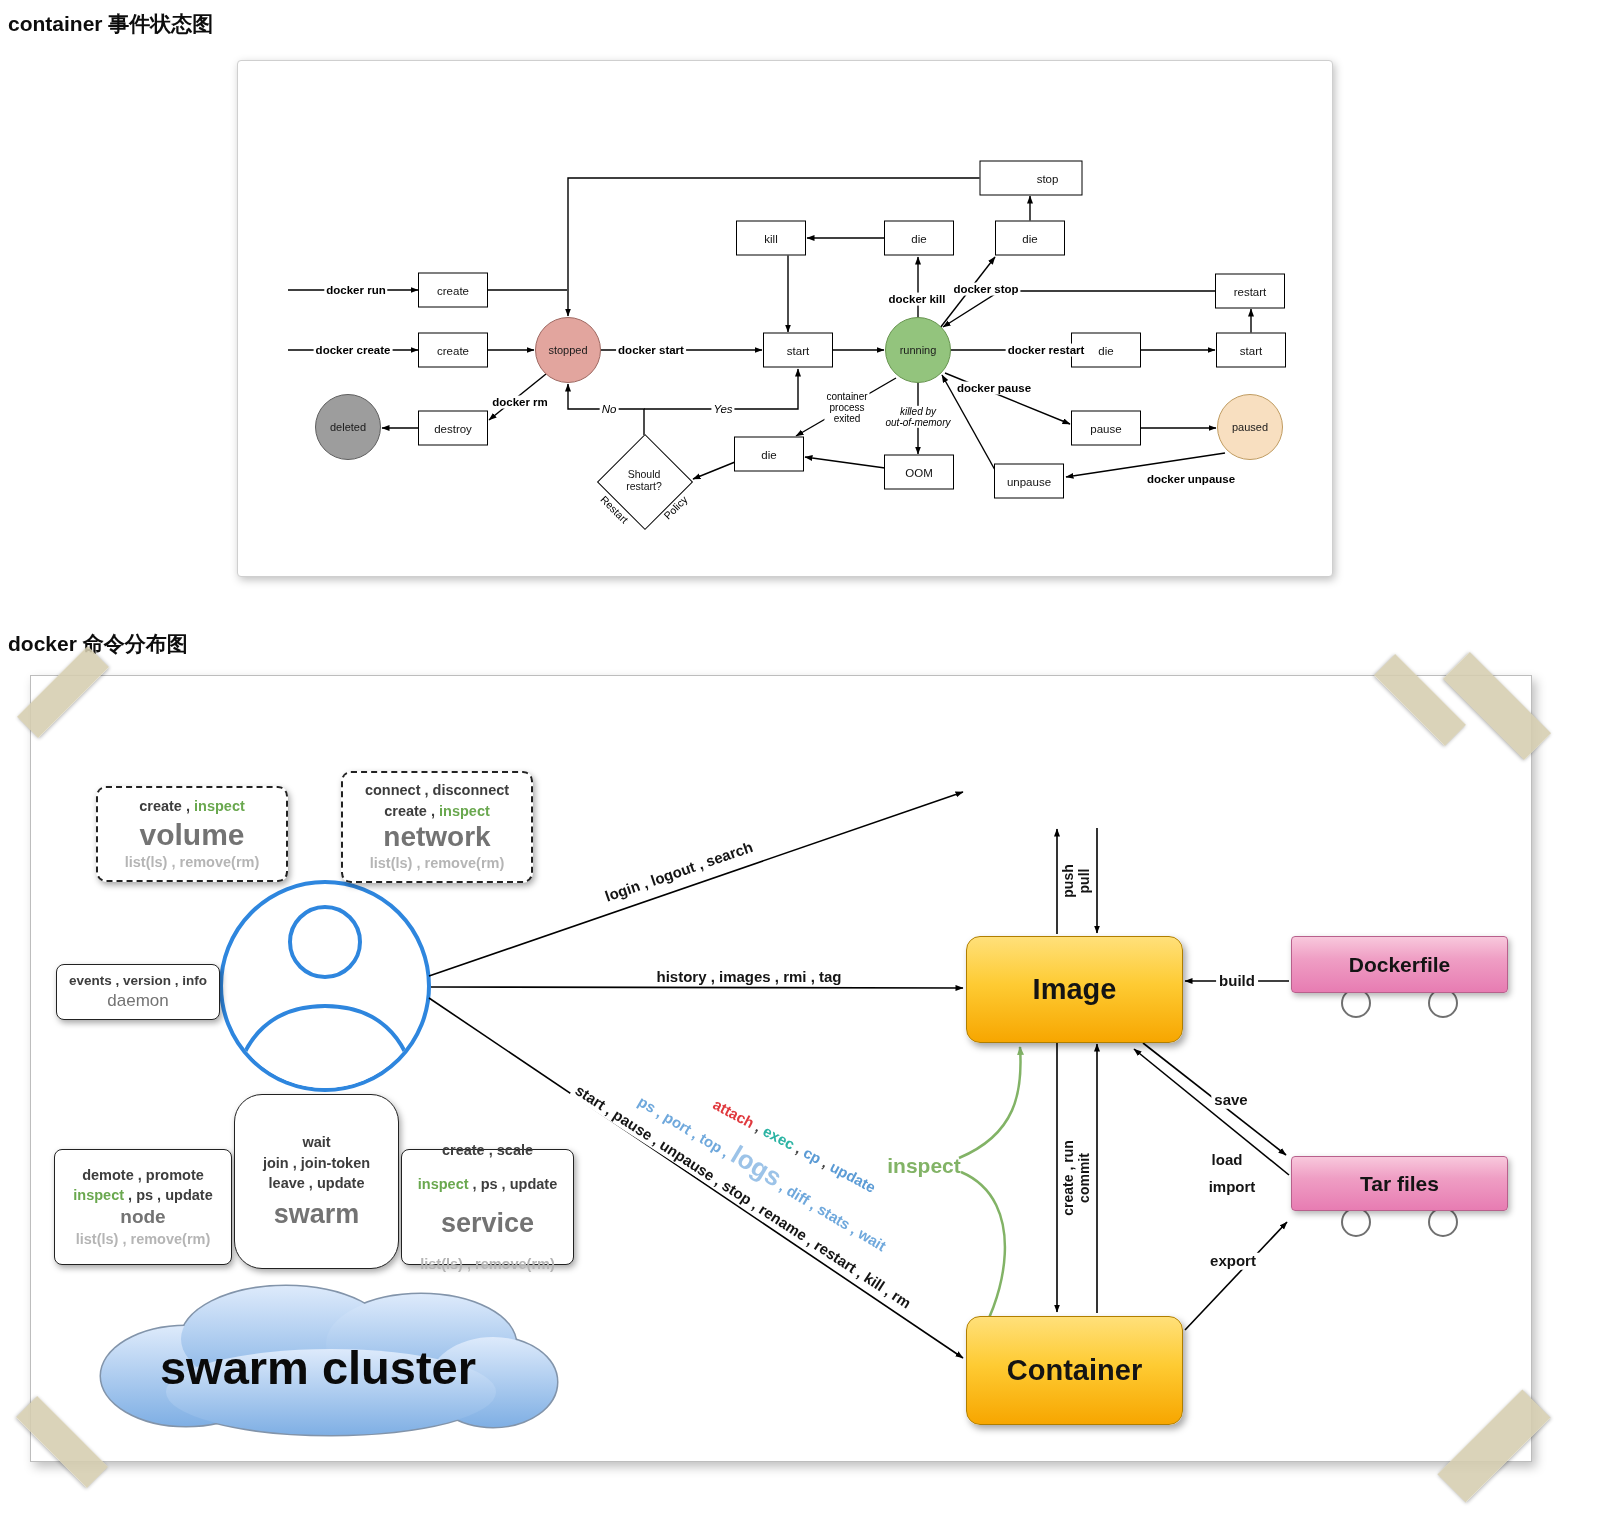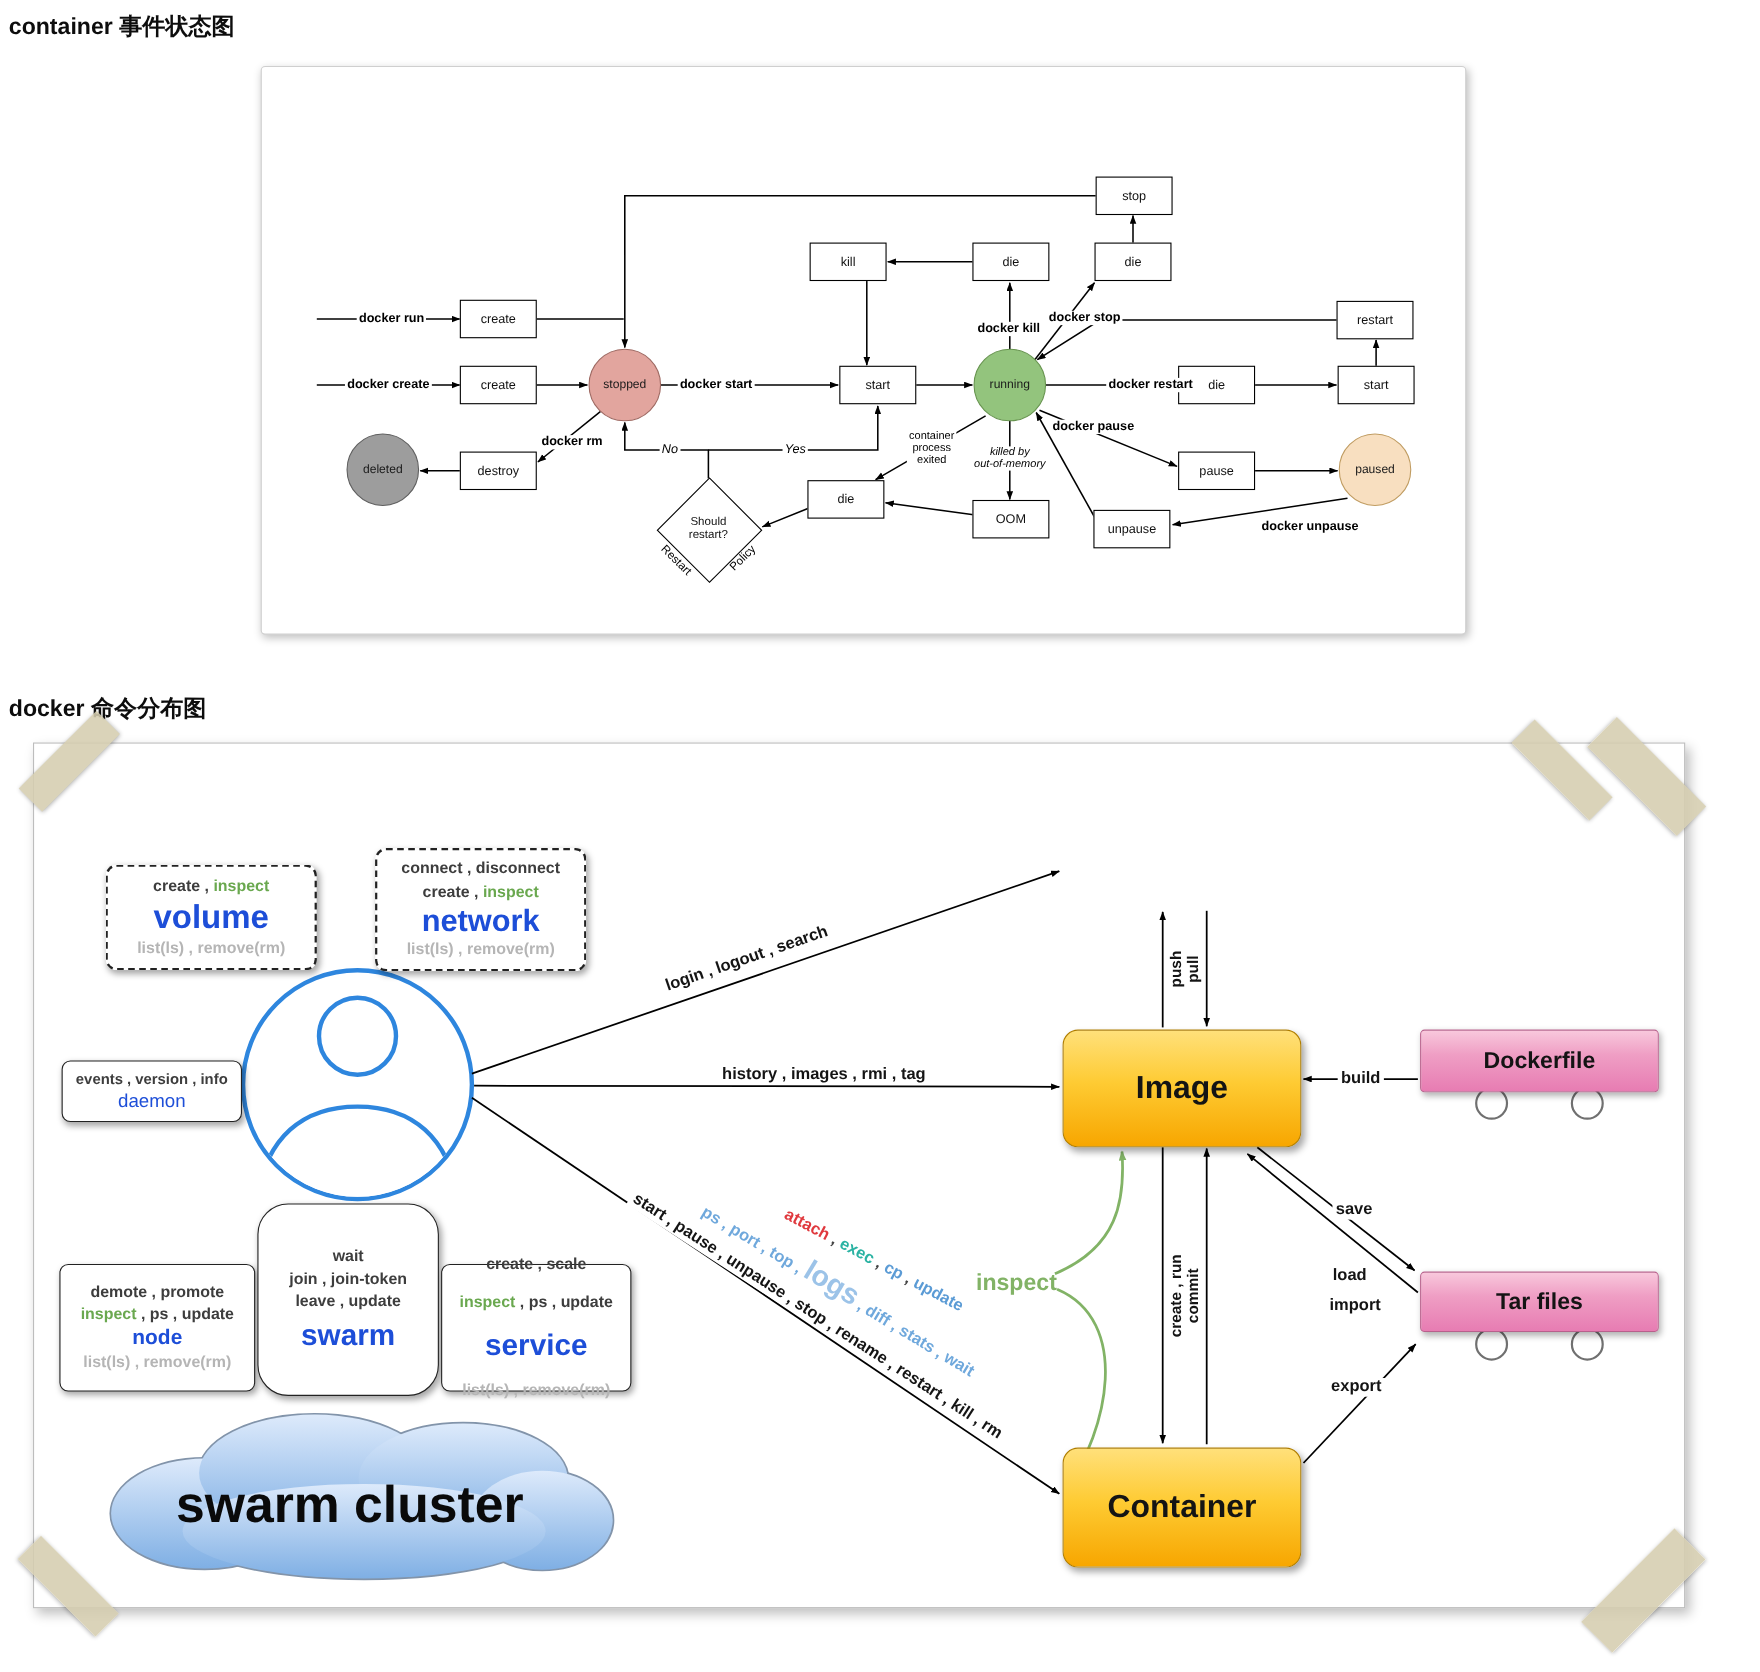--- a/index.html
+++ b/index.html
@@ -47,21 +47,21 @@
     position:absolute;background:#fff;text-align:center;box-sizing:border-box;
     display:flex;flex-direction:column;align-items:center;justify-content:center;gap:2px;
     box-shadow:2px 3px 6px rgba(0,0,0,0.35);z-index:3;
   }
   .dashed{border:2px dashed #222;border-radius:10px;}
   .solid{border:1.5px solid #222;border-radius:8px;}
   .rounded{border:1.5px solid #222;border-radius:28px;}
   .crow{font-size:14.5px;font-weight:bold;color:#3d3d3d;white-space:pre;line-height:1.25;}
   .grn{color:#6aa84f;}
   .muted{color:#b5b5b5;}
-  .ctitle{font-weight:bold;color:#1d4ed8;line-height:1.1;}
+  .ctitle{font-weight:bold;color:#737373;line-height:1.1;}
   .entity{
     position:absolute;display:flex;align-items:center;justify-content:center;z-index:3;
     font-weight:bold;font-size:29px;color:#141414;border:1px solid #b07e00;border-radius:14px;
     background:linear-gradient(180deg,#ffe07a 0%,#fecb33 45%,#f7a600 100%);
     box-shadow:3px 4px 7px rgba(0,0,0,0.35);
   }
   .pinkbox{
     position:absolute;display:flex;align-items:center;justify-content:center;z-index:3;
     font-weight:bold;font-size:21px;color:#141414;border:1px solid #b8608c;border-radius:4px;
     background:linear-gradient(180deg,#f8c8dc 0%,#ef9ec4 40%,#e77cb2 100%);
@@ -134,21 +134,21 @@
   </svg>
   <div id="sd-layer">
       <div class="sd-rect" style="left: 215px; top: 229px;">create</div>
       <div class="sd-rect" style="left: 215px; top: 289px;">create</div>
       <div class="sd-rect" style="left: 215px; top: 367px;">destroy</div>
       <div class="sd-circle" style="left: 110px; top: 366px; background: rgb(157, 157, 157); border-color: rgb(95, 95, 95);">deleted</div>
       <div class="sd-circle" style="left: 330px; top: 289px; background: rgb(226, 165, 158); border-color: rgb(158, 105, 98);">stopped</div>
       <div class="sd-rect" style="left: 533px; top: 177px;">kill</div>
       <div class="sd-rect" style="left: 681px; top: 177px;">die</div>
       <div class="sd-rect" style="left: 792px; top: 177px;">die</div>
-      <div class="sd-rect" style="left: 793px; top: 117px;">stop</div>
+      <div class="sd-rect" style="left: 793px; top: 117px; padding-left: 33px;">stop</div>
       <div class="sd-rect" style="left: 560px; top: 289px;">start</div>
       <div class="sd-circle" style="left: 680px; top: 289px; background: rgb(147, 196, 125); border-color: rgb(103, 148, 79);">running</div>
       <div class="sd-rect" style="left: 868px; top: 289px;">die</div>
       <div class="sd-rect" style="left: 1013px; top: 289px;">start</div>
       <div class="sd-rect" style="left: 1012px; top: 230px;">restart</div>
       <div class="sd-rect" style="left: 868px; top: 367px;">pause</div>
       <div class="sd-circle" style="left: 1012px; top: 366px; background: rgb(248, 223, 192); border-color: rgb(192, 156, 97);">paused</div>
       <div class="sd-rect" style="left: 531px; top: 393px;">die</div>
       <div class="sd-rect" style="left: 681px; top: 411px;">OOM</div>
       <div class="sd-rect" style="left: 791px; top: 420px;">unpause</div>

